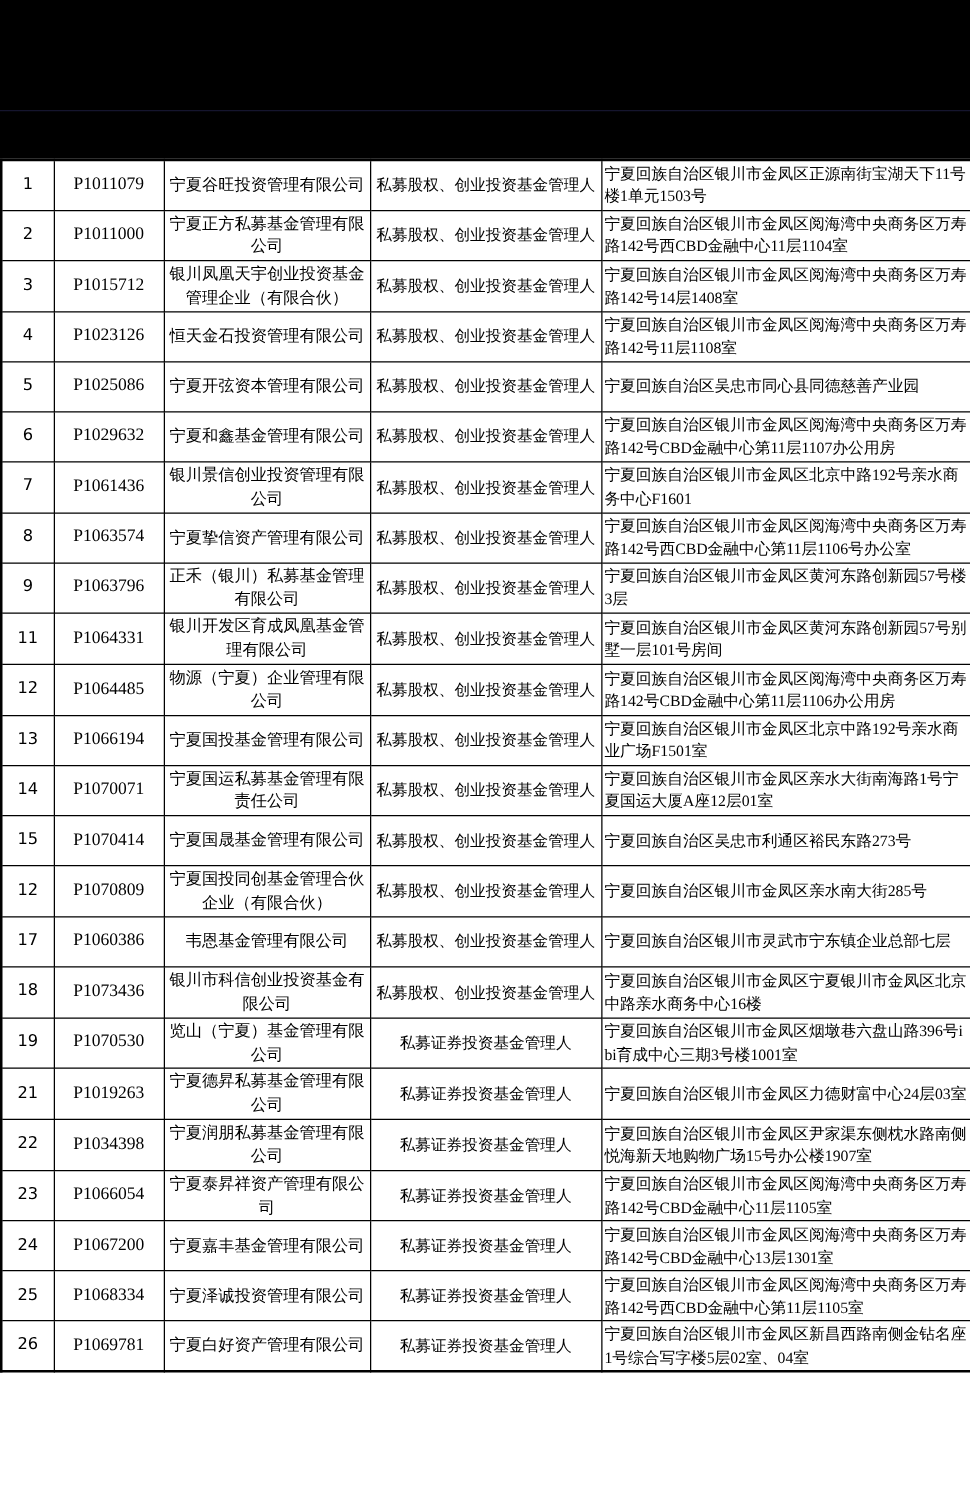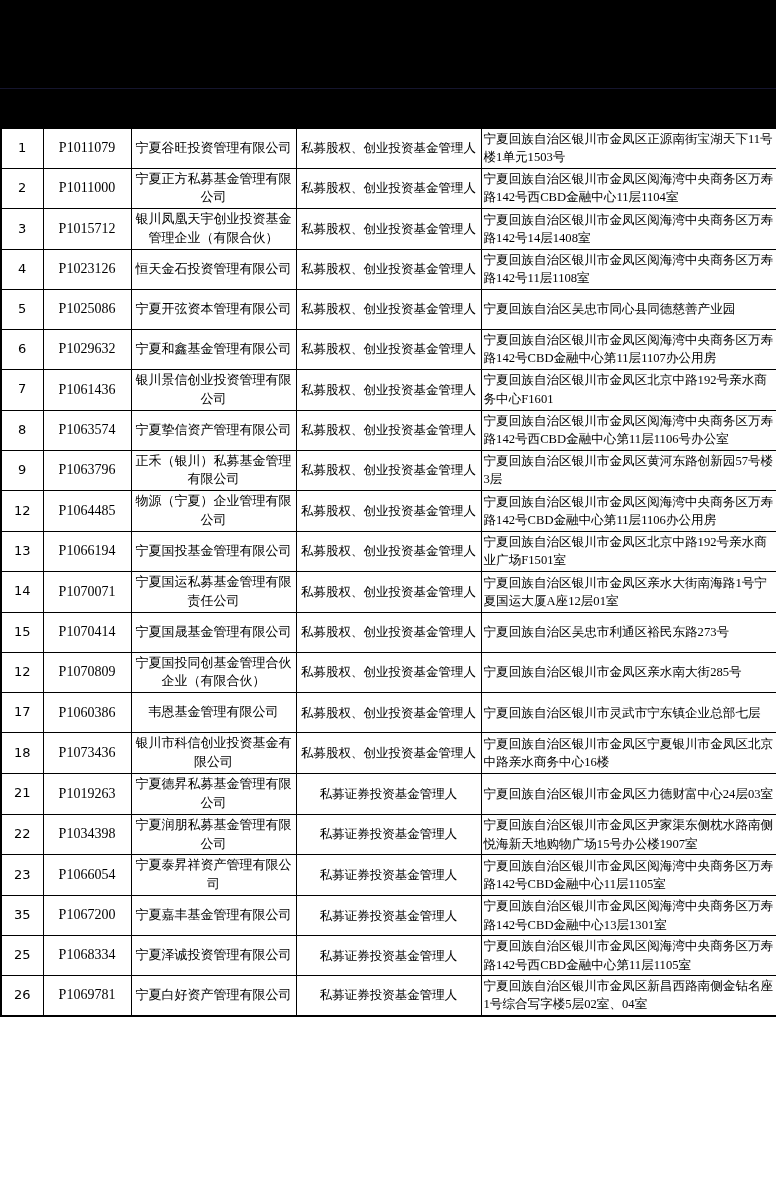--- a/index.html
+++ b/index.html
@@ -143,20 +143,27 @@
         <td class="cell-address">宁夏回族自治区银川市金凤区阅海湾中央商务区万寿路142号西CBD金融中心第11层1106号办公室</td>
       </tr>
       <tr>
         <td class="cell-index">9</td>
         <td class="cell-code">P1063796</td>
         <td class="cell-name">正禾（银川）私募基金管理有限公司</td>
         <td class="cell-type">私募股权、创业投资基金管理人</td>
         <td class="cell-address">宁夏回族自治区银川市金凤区黄河东路创新园57号楼3层</td>
       </tr>
       <tr>
+        <td class="cell-index">11</td>
+        <td class="cell-code">P1064331</td>
+        <td class="cell-name">银川开发区育成凤凰基金管理有限公司</td>
+        <td class="cell-type">私募股权、创业投资基金管理人</td>
+        <td class="cell-address">宁夏回族自治区银川市金凤区黄河东路创新园57号别墅一层101号房间</td>
+      </tr>
+      <tr>
         <td class="cell-index">12</td>
         <td class="cell-code">P1064485</td>
         <td class="cell-name">物源（宁夏）企业管理有限公司</td>
         <td class="cell-type">私募股权、创业投资基金管理人</td>
         <td class="cell-address">宁夏回族自治区银川市金凤区阅海湾中央商务区万寿路142号CBD金融中心第11层1106办公用房</td>
       </tr>
       <tr>
         <td class="cell-index">13</td>
         <td class="cell-code">P1066194</td>
         <td class="cell-name">宁夏国投基金管理有限公司</td>
@@ -192,20 +199,27 @@
         <td class="cell-address">宁夏回族自治区银川市灵武市宁东镇企业总部七层</td>
       </tr>
       <tr>
         <td class="cell-index">18</td>
         <td class="cell-code">P1073436</td>
         <td class="cell-name">银川市科信创业投资基金有限公司</td>
         <td class="cell-type">私募股权、创业投资基金管理人</td>
         <td class="cell-address">宁夏回族自治区银川市金凤区宁夏银川市金凤区北京中路亲水商务中心16楼</td>
       </tr>
       <tr>
+        <td class="cell-index">19</td>
+        <td class="cell-code">P1070530</td>
+        <td class="cell-name">览山（宁夏）基金管理有限公司</td>
+        <td class="cell-type">私募证券投资基金管理人</td>
+        <td class="cell-address">宁夏回族自治区银川市金凤区烟墩巷六盘山路396号ibi育成中心三期3号楼1001室</td>
+      </tr>
+      <tr>
         <td class="cell-index">21</td>
         <td class="cell-code">P1019263</td>
         <td class="cell-name">宁夏德昇私募基金管理有限公司</td>
         <td class="cell-type">私募证券投资基金管理人</td>
         <td class="cell-address">宁夏回族自治区银川市金凤区力德财富中心24层03室</td>
       </tr>
       <tr>
         <td class="cell-index">22</td>
         <td class="cell-code">P1034398</td>
         <td class="cell-name">宁夏润朋私募基金管理有限公司</td>
@@ -213,21 +227,21 @@
         <td class="cell-address">宁夏回族自治区银川市金凤区尹家渠东侧枕水路南侧悦海新天地购物广场15号办公楼1907室</td>
       </tr>
       <tr>
         <td class="cell-index">23</td>
         <td class="cell-code">P1066054</td>
         <td class="cell-name">宁夏泰昇祥资产管理有限公司</td>
         <td class="cell-type">私募证券投资基金管理人</td>
         <td class="cell-address">宁夏回族自治区银川市金凤区阅海湾中央商务区万寿路142号CBD金融中心11层1105室</td>
       </tr>
       <tr>
-        <td class="cell-index">35</td>
+        <td class="cell-index">24</td>
         <td class="cell-code">P1067200</td>
         <td class="cell-name">宁夏嘉丰基金管理有限公司</td>
         <td class="cell-type">私募证券投资基金管理人</td>
         <td class="cell-address">宁夏回族自治区银川市金凤区阅海湾中央商务区万寿路142号CBD金融中心13层1301室</td>
       </tr>
       <tr>
         <td class="cell-index">25</td>
         <td class="cell-code">P1068334</td>
         <td class="cell-name">宁夏泽诚投资管理有限公司</td>
         <td class="cell-type">私募证券投资基金管理人</td>

